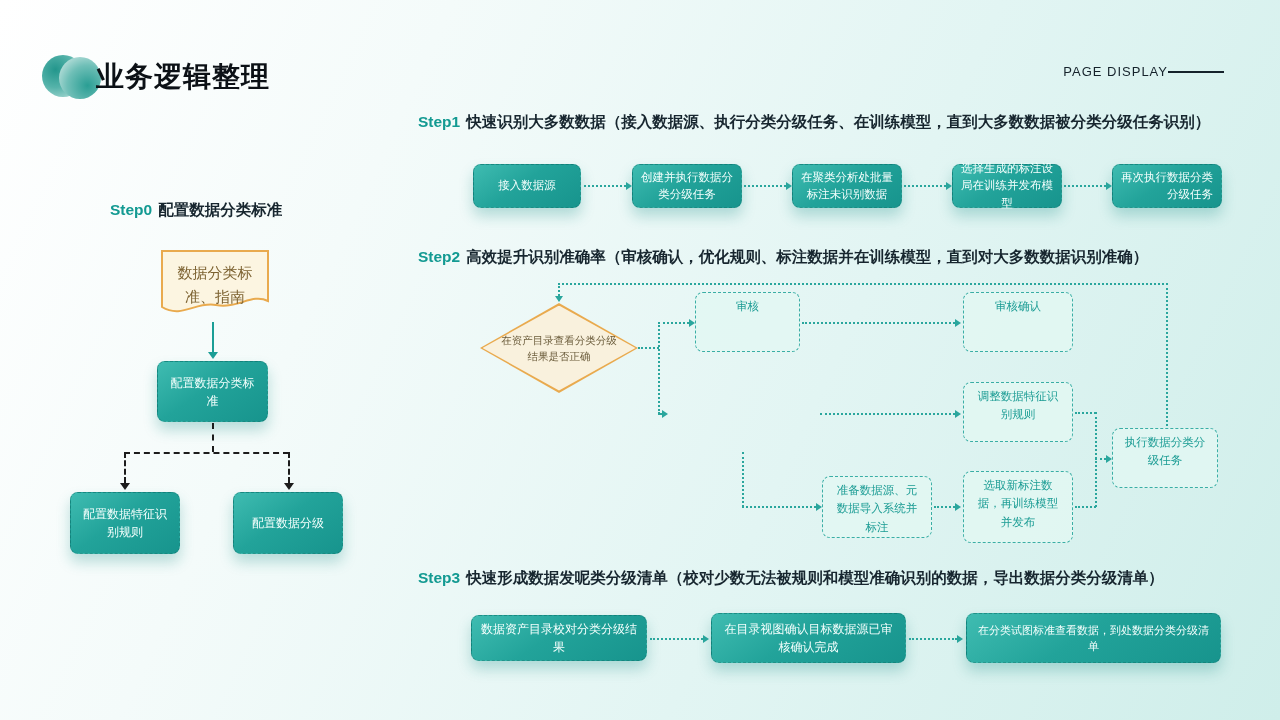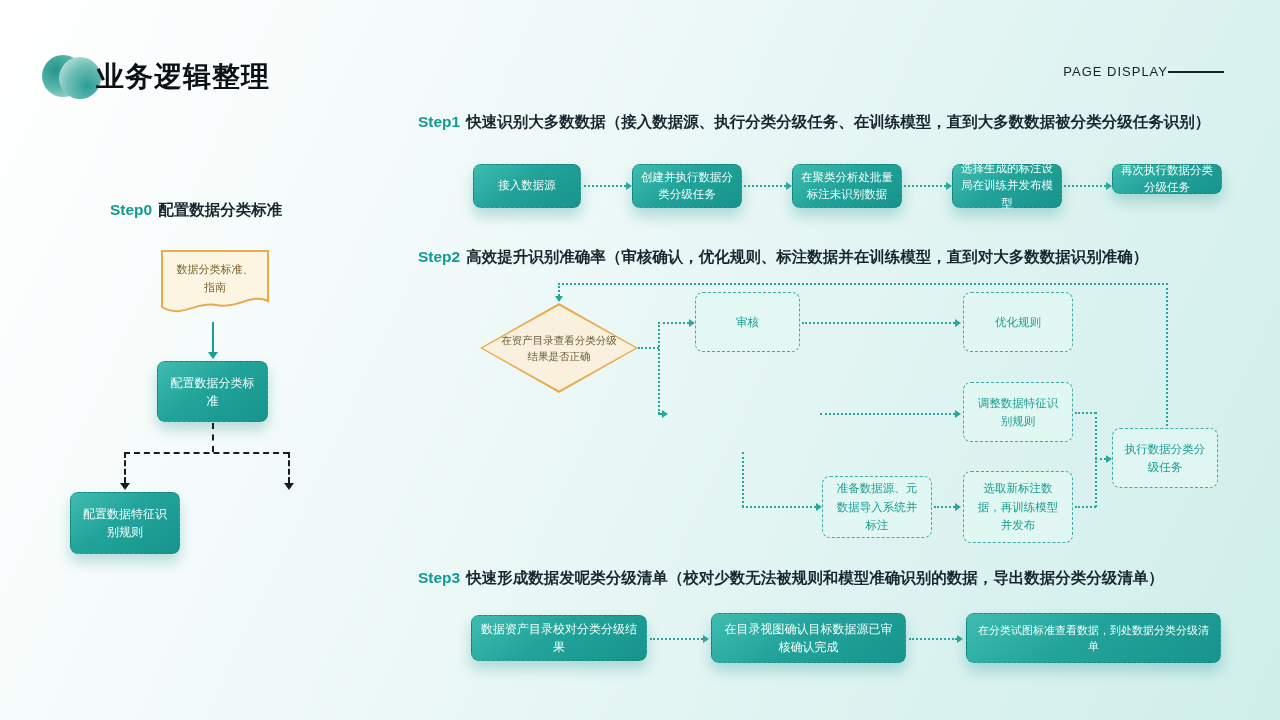--- a/index.html
+++ b/index.html
@@ -29,35 +29,35 @@
 
   
   .teal-box{
     position:absolute; display:flex; align-items:center; justify-content:center; text-align:center;
     background:linear-gradient(145deg,#3fbcb1 0%,#22a39a 45%,#17948d 100%);
     border:1px dashed rgba(10,90,85,0.35); border-radius:8px;
     color:#f4fffd; font-size:11.5px; line-height:1.5; padding:4px 8px;
     box-shadow:0 8px 14px rgba(21,140,133,0.28);
   }
   .light-box{
-    position:absolute; display:flex; align-items:center; justify-content:center; text-align:center;
+    position:absolute; display:flex; align-items:flex-start; justify-content:center; text-align:center;
     background:rgba(226,247,243,0.8); border:1.5px dashed #3aaea5; border-radius:8px;
     color:#1b9c94; font-size:11.5px; line-height:1.6; padding:4px 9px;
   }
   .diamond{ position:absolute; }
   .diamond .d-outer{ position:absolute; inset:0; background:#e9aa4e;
     clip-path:polygon(50% 0,100% 50%,50% 100%,0 50%); }
   .diamond .d-inner{ position:absolute; inset:2.5px; background:#f9f1dd;
     clip-path:polygon(50% 0,100% 50%,50% 100%,0 50%); }
   .diamond .d-text{ position:absolute; inset:0; display:flex; align-items:center; justify-content:center;
     text-align:center; color:#6b5c3b; font-size:10.5px; line-height:1.55; }
   .diamond .d-text span{ display:block; max-width:74%; }
   .doc-shape{ position:absolute; }
   .doc-shape .doc-text{ position:absolute; left:0; top:6px; width:100%; text-align:center;
-    color:#7c6231; font-size:11px; line-height:1.6; }
+    color:#7c6231; font-size:15px; line-height:1.6; }
 
   
   .hline-t{ position:absolute; border-top:2px dotted #2aa69d; }
   .vline-t{ position:absolute; border-left:2px dotted #2aa69d; }
   .hline-k{ position:absolute; border-top:2px dashed #1c1c1c; }
   .vline-k{ position:absolute; border-left:2px dashed #1c1c1c; }
   .vline-solid{ position:absolute; border-left:2px solid #1b9e96; }
   .arr{ position:absolute; width:0; height:0; }
   .arr.right-t{ border-top:4px solid transparent; border-bottom:4px solid transparent; border-left:6px solid #2aa69d; }
   .arr.down-t{ border-left:4px solid transparent; border-right:4px solid transparent; border-top:6px solid #2aa69d; }
@@ -100,38 +100,41 @@
   <div class="vline-k" style="left:212px; top:423px; height:29px;"></div>
   <div class="hline-k" style="left:124px; top:452px; width:165px;"></div>
   <div class="vline-k" style="left:124px; top:452px; height:31px;"></div>
   <div class="vline-k" style="left:288px; top:452px; height:31px;"></div>
   <div class="arr down-k" style="left:120px; top:483px;"></div>
   <div class="arr down-k" style="left:284px; top:483px;"></div>
 
   <div class="teal-box" style="left:70px; top:492px; width:110px; height:62px; font-size:12px;">
     <span>配置数据特征识别规则</span>
   </div>
+  <div class="teal-box" style="left:233px; top:492px; width:110px; height:62px; font-size:12px;">
+    <span>配置数据分级</span>
+  </div>
 
   <div class="step-heading" style="left:418px; top:112px;">
     <span class="step-label">Step1</span><span>快速识别大多数数据（接入数据源、执行分类分级任务、在训练模型，直到大多数数据被分类分级任务识别）</span>
   </div>
 
   <div class="teal-box" style="left:473px; top:164px; width:108px; height:44px;">
     <span>接入数据源</span>
   </div>
   <div class="teal-box" style="left:632px; top:164px; width:110px; height:44px;">
     <span>创建并执行数据分类分级任务</span>
   </div>
   <div class="teal-box" style="left:792px; top:164px; width:110px; height:44px;">
     <span>在聚类分析处批量标注未识别数据</span>
   </div>
   <div class="teal-box" style="left:952px; top:164px; width:110px; height:44px;justify-content:flex-end;">
     <span>选择生成的标注设局在训练并发布模型</span>
   </div>
-  <div class="teal-box" style="left:1112px; top:164px; width:110px; height:30px;">
+  <div class="teal-box" style="left:1112px; top:164px; width:110px; height:44px;text-align:right;">
     <span>再次执行数据分类分级任务</span>
   </div>
 
   <div class="hline-t" style="left:584px; top:185px; width:42px;"></div>
   <div class="arr right-t" style="left:626px; top:182px;"></div>
   <div class="hline-t" style="left:744px; top:185px; width:42px;"></div>
   <div class="arr right-t" style="left:786px; top:182px;"></div>
   <div class="hline-t" style="left:904px; top:185px; width:42px;"></div>
   <div class="arr right-t" style="left:946px; top:182px;"></div>
   <div class="hline-t" style="left:1064px; top:185px; width:42px;"></div>
@@ -160,21 +163,21 @@
   <div class="arr right-t" style="left:689px; top:319px;"></div>
   <div class="hline-t" style="left:658px; top:413px; width:4px;"></div>
   <div class="arr right-t" style="left:662px; top:410px;"></div>
 
   <div class="light-box" style="left:695px; top:292px; width:105px; height:60px;">
     <span>审核</span>
   </div>
   <div class="hline-t" style="left:802px; top:322px; width:153px;"></div>
   <div class="arr right-t" style="left:955px; top:319px;"></div>
   <div class="light-box" style="left:963px; top:292px; width:110px; height:60px;">
-    <span>优化规则</span>
+    <span>审核确认</span>
   </div>
 
 
   <div class="hline-t" style="left:820px; top:413px; width:135px;"></div>
   <div class="arr right-t" style="left:955px; top:410px;"></div>
   <div class="light-box" style="left:963px; top:382px; width:110px; height:60px;">
     <span>调整数据特征识别规则</span>
   </div>
 
   <div class="vline-t" style="left:742px; top:452px; height:55px;"></div>

